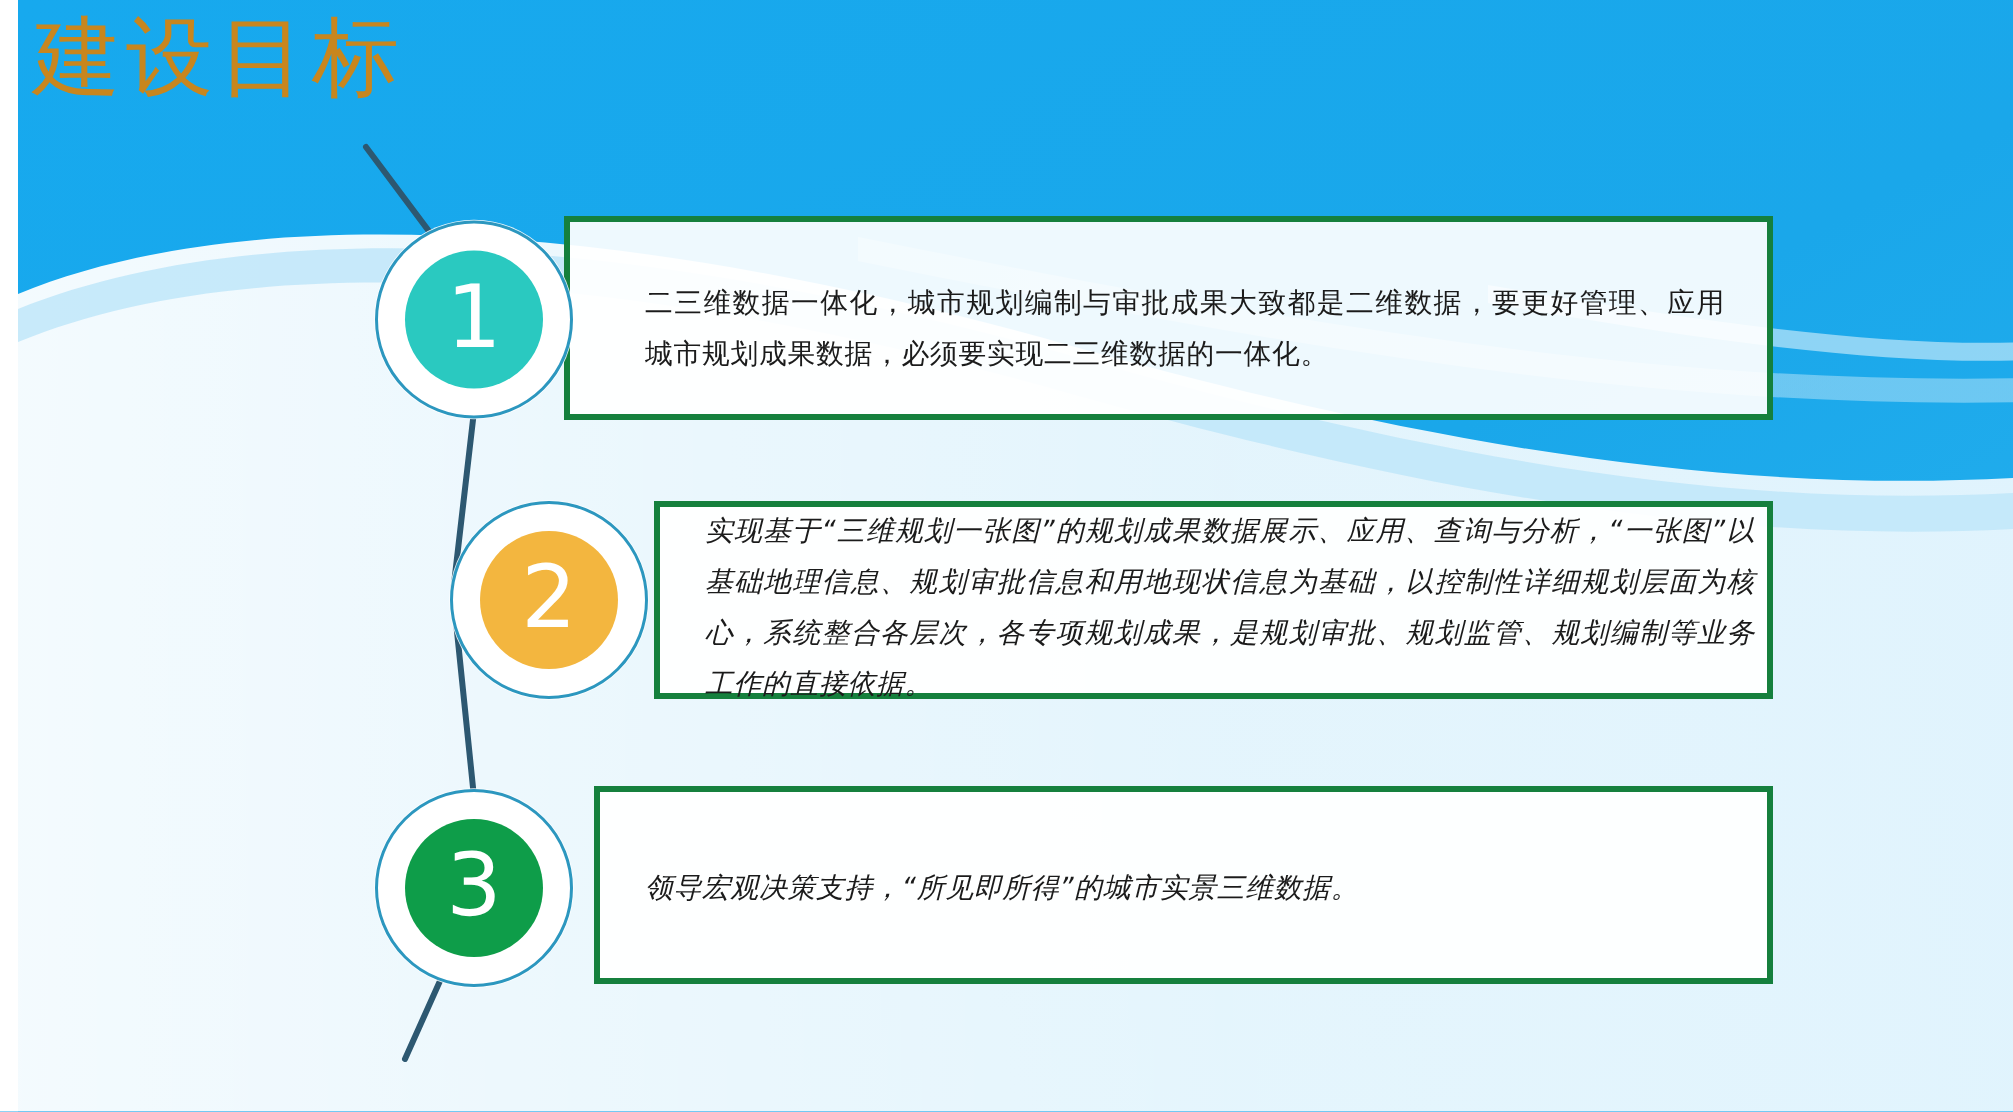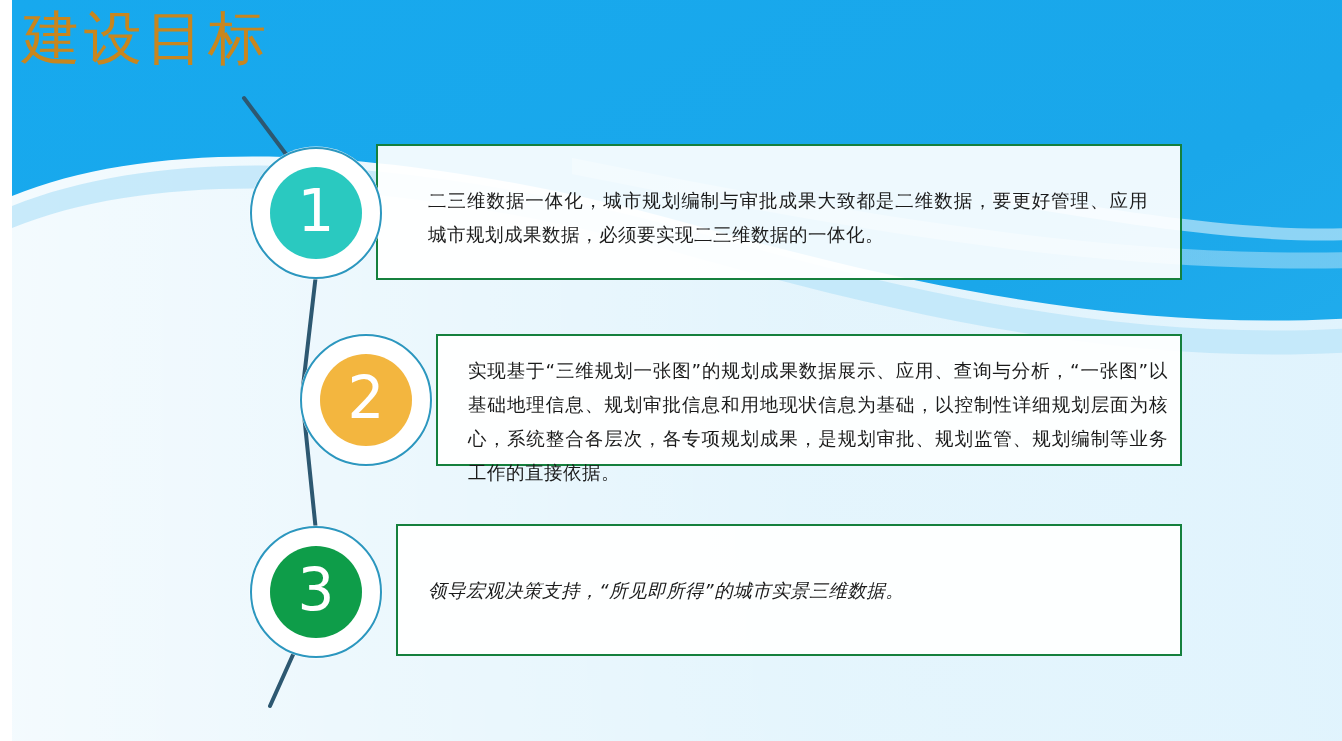--- a/index.html
+++ b/index.html
@@ -50,21 +50,21 @@
     width: 1342px;
     height: 741px;
     pointer-events: none;
   }
   
   .item {
     position: absolute;
   }
   .box {
     position: absolute;
-    border: 2px solid #15803d;
+    border: 4px solid #15803d;
     background: rgba(255,255,255,0.93);
     box-sizing: border-box;
   }
   .box-text {
     font-family: "DejaVu Sans", sans-serif;
     font-size: 18.5px;
     line-height: 34px;
     color: #1b1b1b;
     letter-spacing: 0.5px;
     text-align: justify;
@@ -144,21 +144,21 @@
     </div>
     <div class="circle-outer" style="left:238px; top:147px; width:132px; height:132px;">
       <div class="circle-inner" style="width:92px; height:92px; background:#2ac9c0;">
         <span class="num" style="font-size:58px;">1</span>
       </div>
     </div>
   </div>
 
   <div class="item">
     <div class="box" style="left:424px; top:334px; width:746px; height:132px;">
-      <div class="box-text" style="position:absolute; left:30px; top:18px; width:700px;">实现基于“三维规划一张图”的规划成果数据展示、应用、查询与分析，“一张图”以基础地理信息、规划审批信息和用地现状信息为基础，以控制性详细规划层面为核心，系统整合各层次，各专项规划成果，是规划审批、规划监管、规划编制等业务工作的直接依据。</div>
+      <div class="box-text" style="position:absolute; left:30px; top:0; width:700px;font-style:italic;">实现基于“三维规划一张图”的规划成果数据展示、应用、查询与分析，“一张图”以基础地理信息、规划审批信息和用地现状信息为基础，以控制性详细规划层面为核心，系统整合各层次，各专项规划成果，是规划审批、规划监管、规划编制等业务工作的直接依据。</div>
     </div>
     <div class="circle-outer" style="left:288px; top:334px; width:132px; height:132px;">
       <div class="circle-inner" style="width:92px; height:92px; background:#f3b63f;">
         <span class="num" style="font-size:58px;">2</span>
       </div>
     </div>
   </div>
 
   <div class="item">
     <div class="box" style="left:384px; top:524px; width:786px; height:132px;font-style:italic;">

